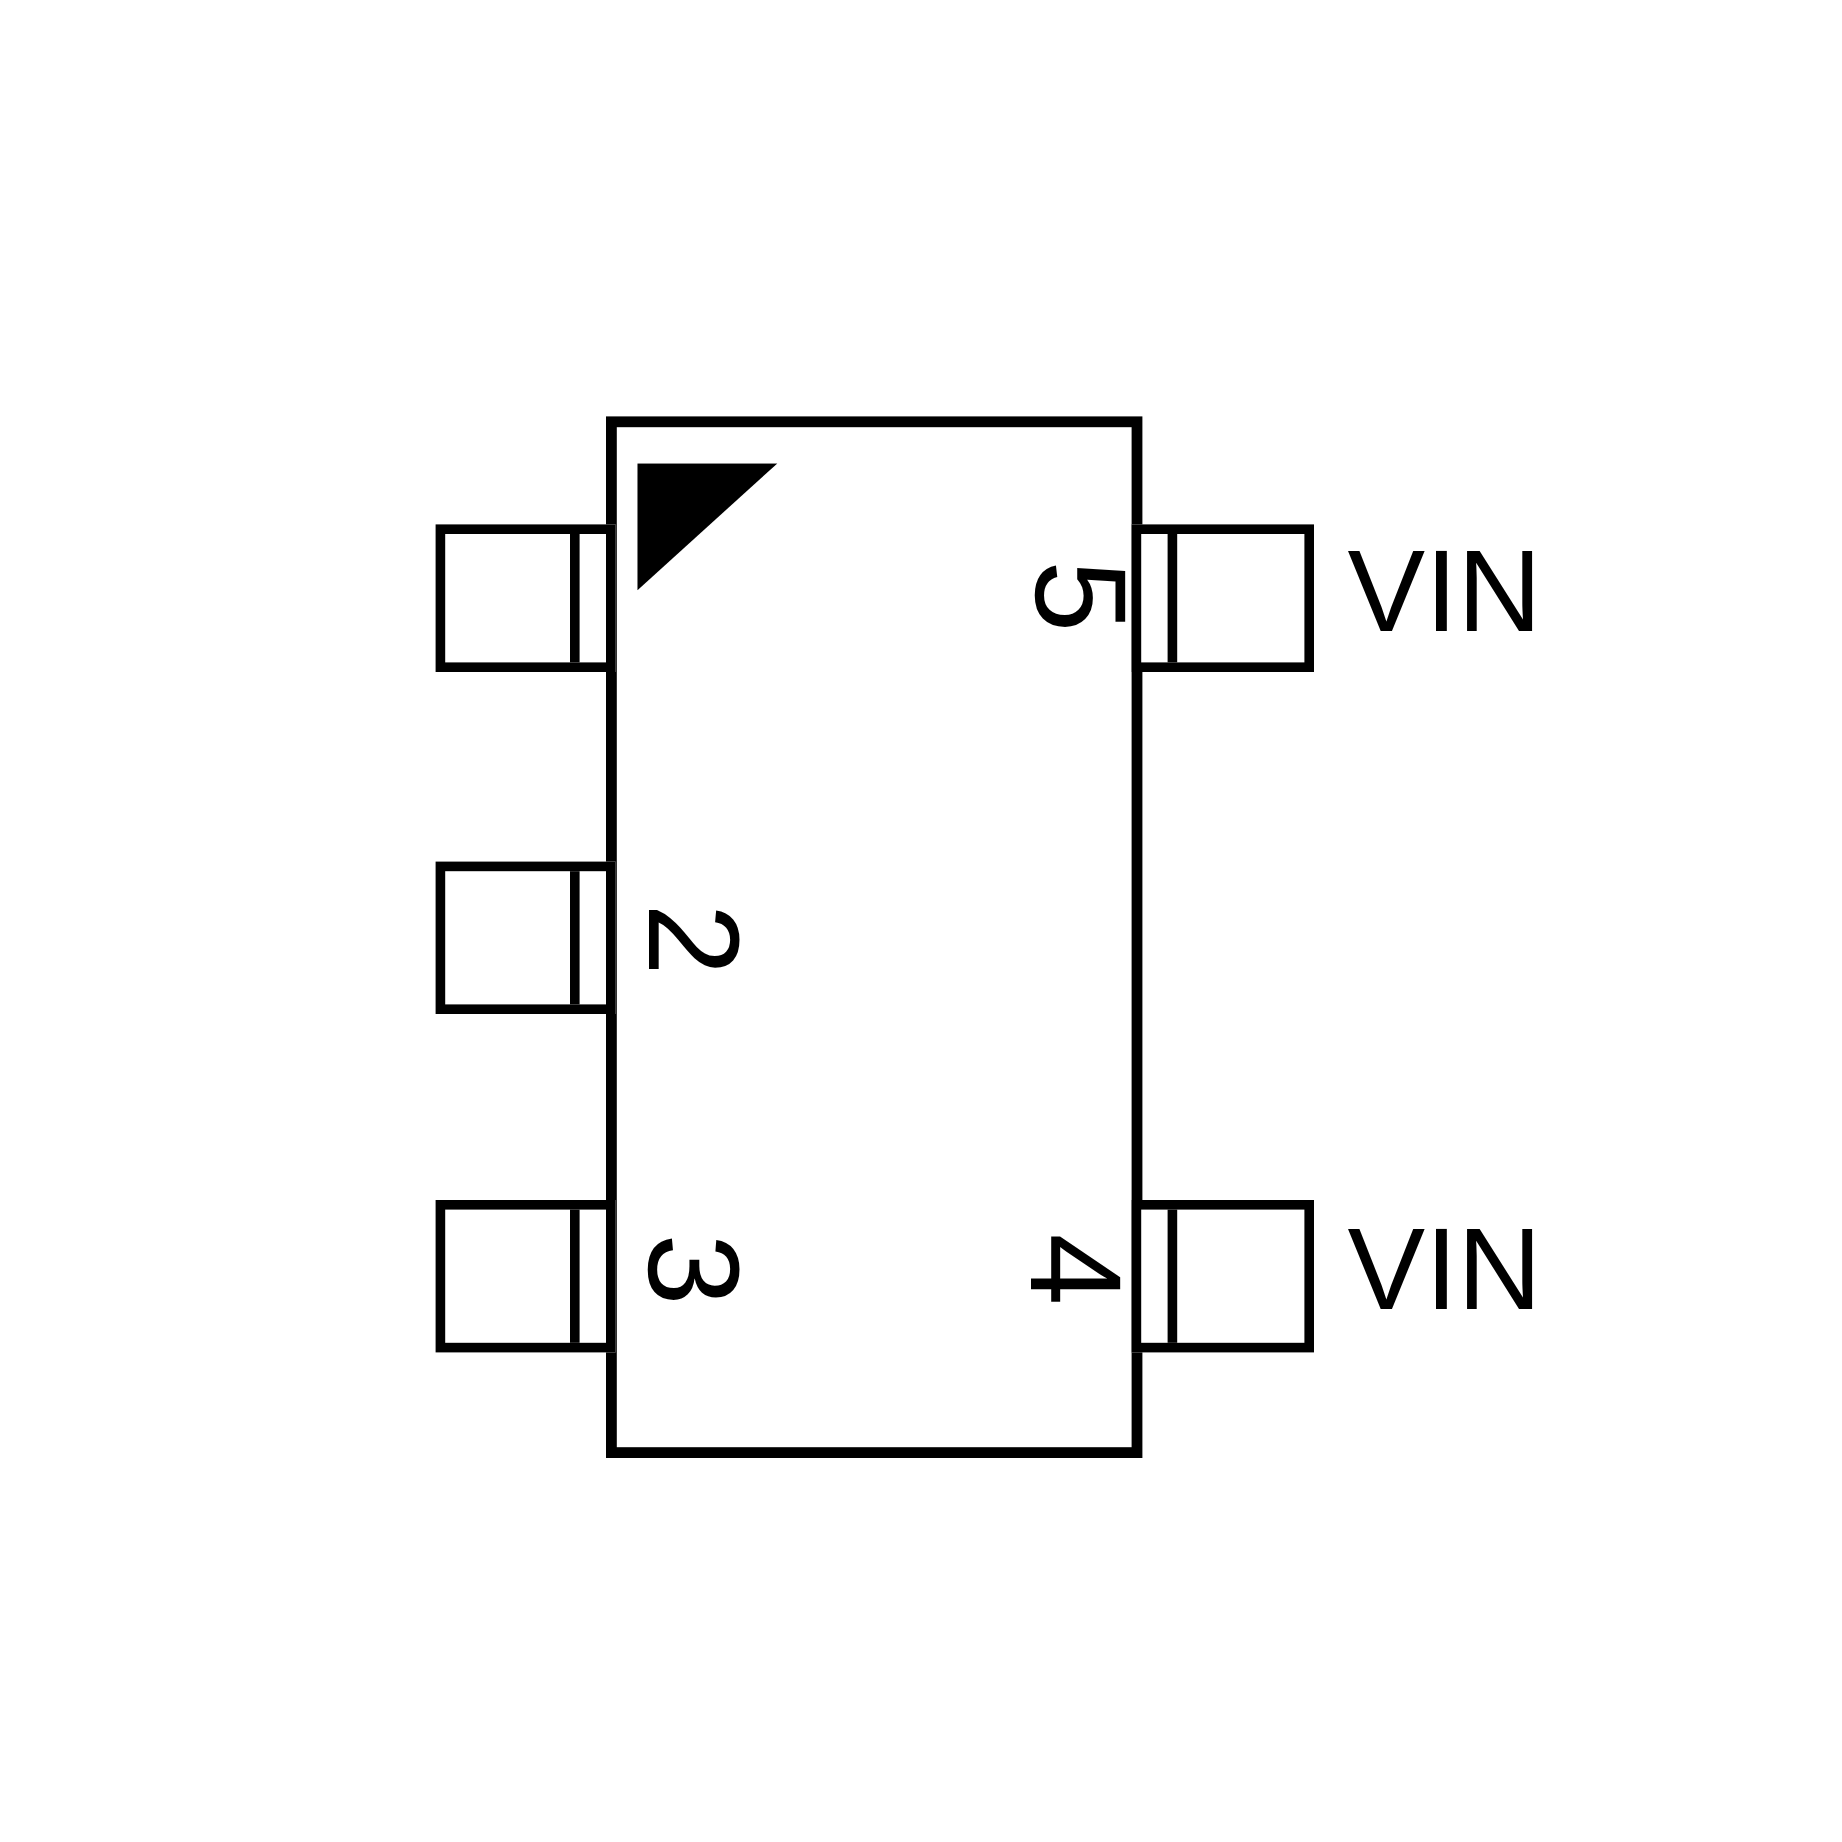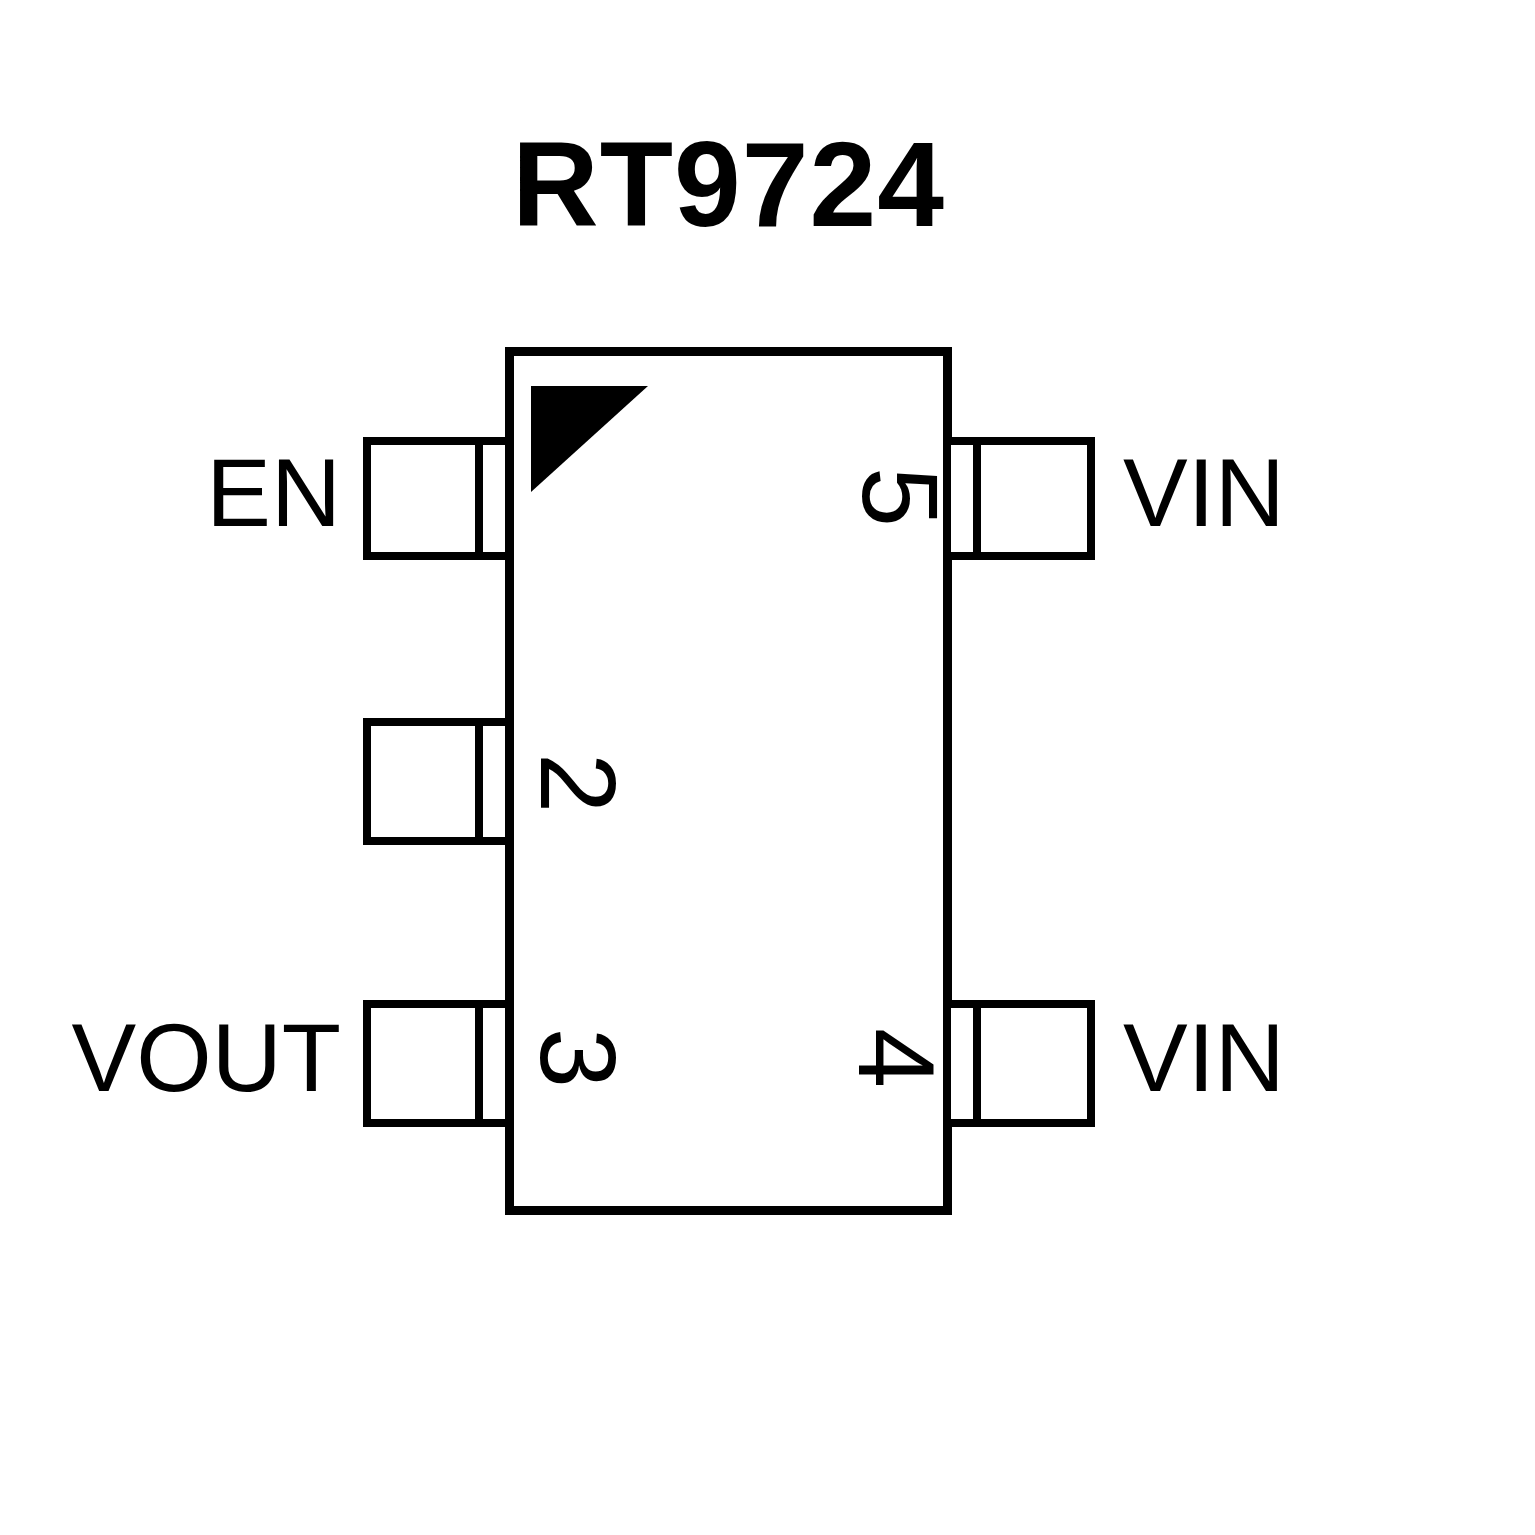--- a/index.html
+++ b/index.html
@@ -98,33 +98,30 @@
   .num-5 { left: 900px; top: 497px; }
   .num-2 { left: 578px; top: 783px; }
   .num-3 { left: 578px; top: 1058px; }
   .num-4 { left: 896px; top: 1058px; }
 </style>
 </head>
 <body>
 
 <div class="canvas">
 
-  <h1 class="title">RT9724</h1>
 
   <div class="package"></div>
   <div class="pin1-marker"></div>
 
   <div class="pin left pin-en"></div>
   <div class="pin left pin-gnd"></div>
   <div class="pin left pin-vout"></div>
   <div class="pin right pin-vin5"></div>
   <div class="pin right pin-vin4"></div>
 
-  <div class="lbl left-side lbl-en">EN</div>
-  <div class="lbl left-side lbl-vout">VOUT</div>
   <div class="lbl right-side lbl-vin-top">VIN</div>
   <div class="lbl right-side lbl-vin-bot">VIN</div>
 
   <div class="num num-5">5</div>
   <div class="num num-2">2</div>
   <div class="num num-3">3</div>
   <div class="num num-4">4</div>
 
 </div>
 

